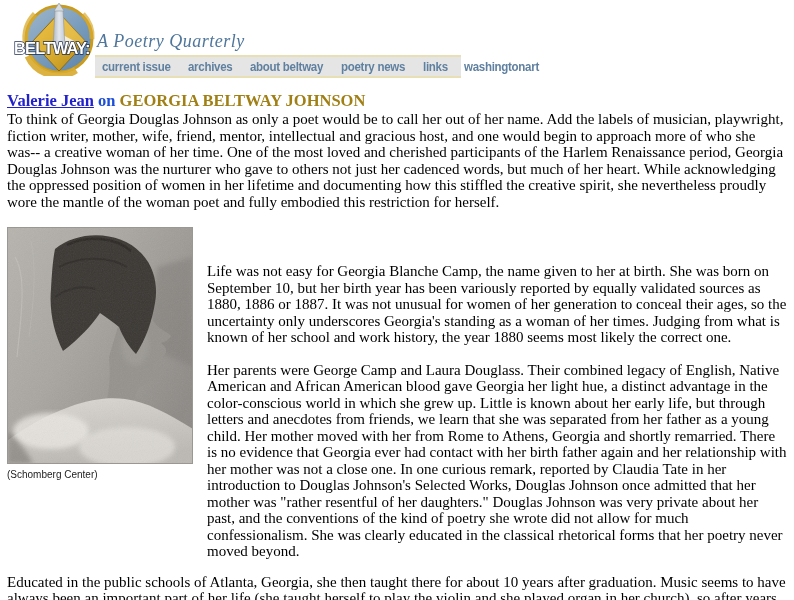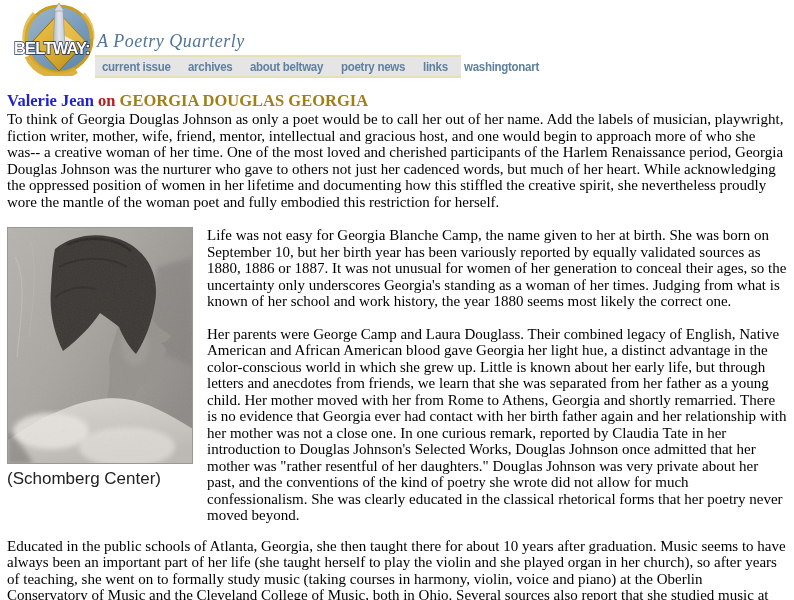--- a/index.html
+++ b/index.html
@@ -31,38 +31,38 @@
   }
   .navbar a {
     font-family:"Liberation Sans","DejaVu Sans",sans-serif;
     font-weight:bold; font-size:12px; letter-spacing:-0.3px;
     color:#6080A0; text-decoration:none; white-space:nowrap;
     transform:scale(0.96,1); transform-origin:left center;
   }
 
   
   .byline { margin-top:7px; font-size:16.5px; font-weight:bold; }
-  .byline .author { color:#2222CC; cursor:pointer; }
-  .byline .connector { color:#b91c1c; }
+  .byline .author { color:#2222CC; text-decoration:underline; cursor:pointer; }
+  .byline .connector { color:#1d4ed8; }
   .byline .subject { color:#A07F14; }
   .dates { margin-top:3px; font-style:italic; font-size:15px; }
 
   
   .bodytext { font-size:15px; line-height:16.5px; }
   .intro { }
 
   .media-row { display:flex; gap:14px; margin-top:17px; }
   .photo-col { width:186px; flex:0 0 186px; }
   .portrait { width:186px; height:237px; display:block; }
   .photo-caption {
     margin-top:5px;
     font-family:"Liberation Sans","DejaVu Sans",sans-serif;
-    font-size:17px; color:#222;
+    font-size:10px; color:#222;
   }
-  .text-col { flex:1; min-width:0; }
+  .text-col { flex:1; min-width:0;margin-top:36px; }
   .text-col p + p { margin-top:16px; }
   .italic { }
 
   .outro { margin-top:14px; }
 </style>
 </head>
 <body>
 
 <div class="page">
 
@@ -104,21 +104,21 @@
       <a href="#">current issue</a>
       <a href="#">archives</a>
       <a href="#">about beltway</a>
       <a href="#">poetry news</a>
       <a href="#">links</a>
       <a href="#">washingtonart</a>
     </div>
   </div>
 
   <div class="byline">
-    <span class="author">Valerie Jean</span><span> </span><span class="connector">on</span><span> </span><span class="subject">GEORGIA DOUGLAS GEORGIA</span>
+    <span class="author">Valerie Jean</span><span> </span><span class="connector">on</span><span> </span><span class="subject">GEORGIA BELTWAY JOHNSON</span>
   </div>
 
   <p class="bodytext intro">To think of Georgia Douglas Johnson as only a poet would be to call her out of her name.  Add the labels of musician, playwright, fiction writer, mother, wife, friend, mentor, intellectual and gracious host, and one would begin to approach more of who she was-- a creative woman of her time.  One of the most loved and cherished participants of the Harlem Renaissance period, Georgia Douglas Johnson was the nurturer who gave to others not just her cadenced words, but much of her heart.  While acknowledging the oppressed position of women in her lifetime and documenting how this stiffled the creative spirit, she nevertheless proudly wore the mantle of the woman poet and fully embodied this restriction for herself.</p>
 
   <div class="media-row">
     <div class="photo-col">
       <svg class="portrait" viewBox="0 0 186 237" xmlns="http://www.w3.org/2000/svg">
         <defs>
           <linearGradient id="bgGrad" x1="0" y1="0" x2="1" y2="0.7">
             <stop offset="0" stop-color="#B7B4AF"></stop>

